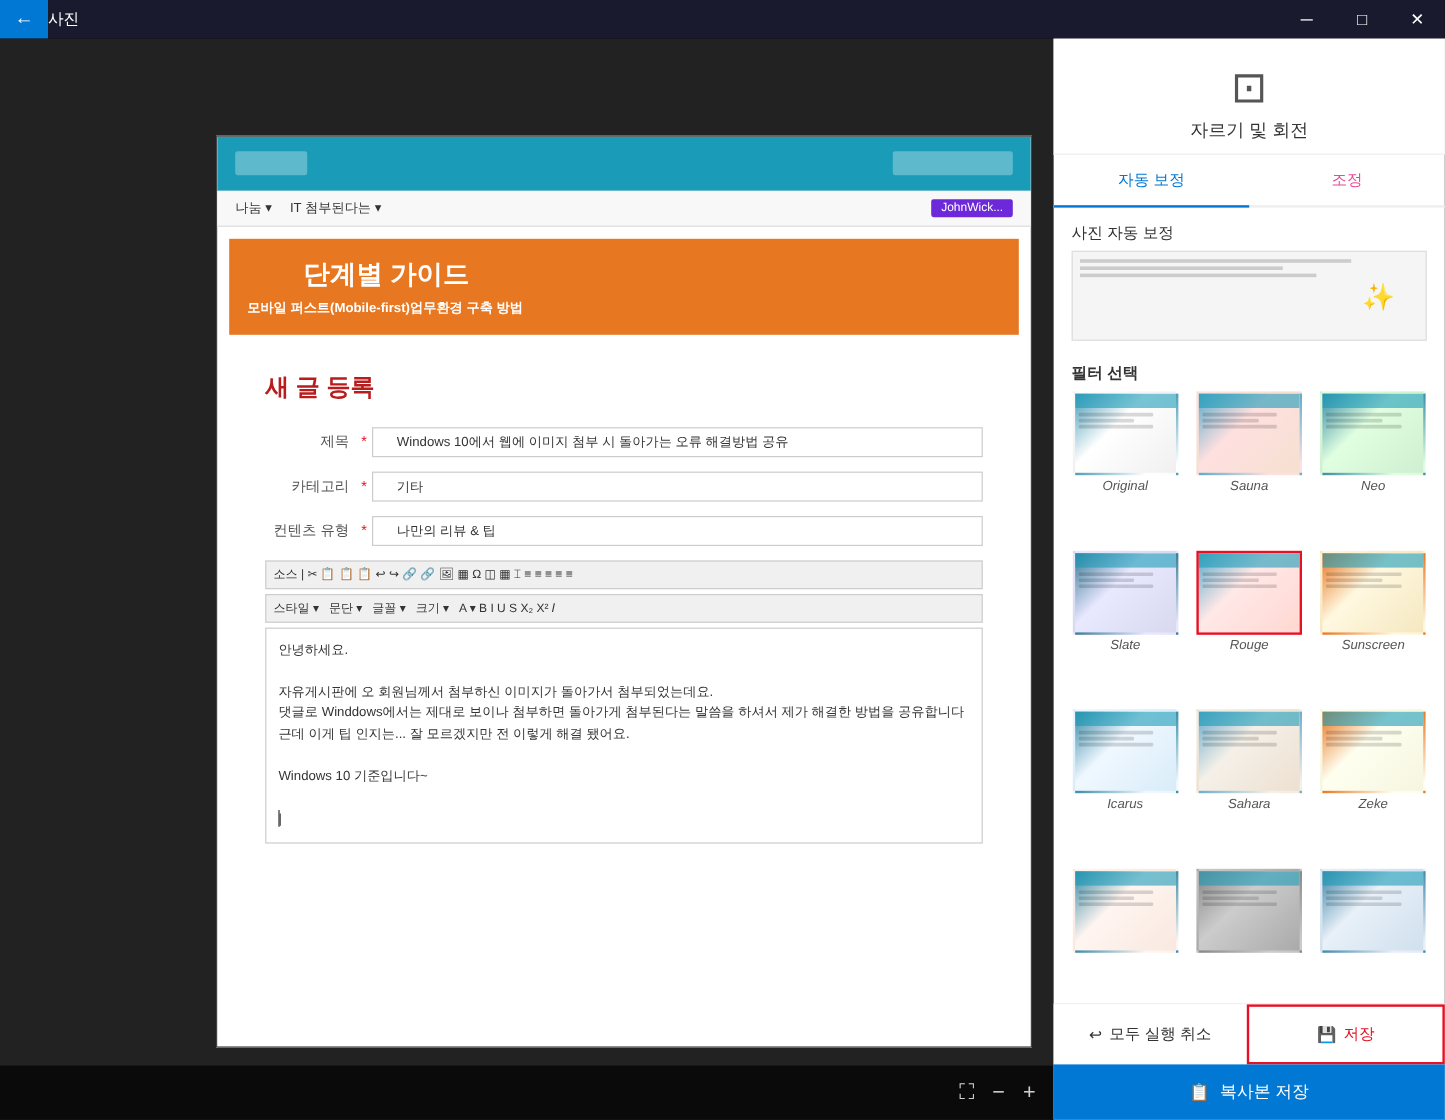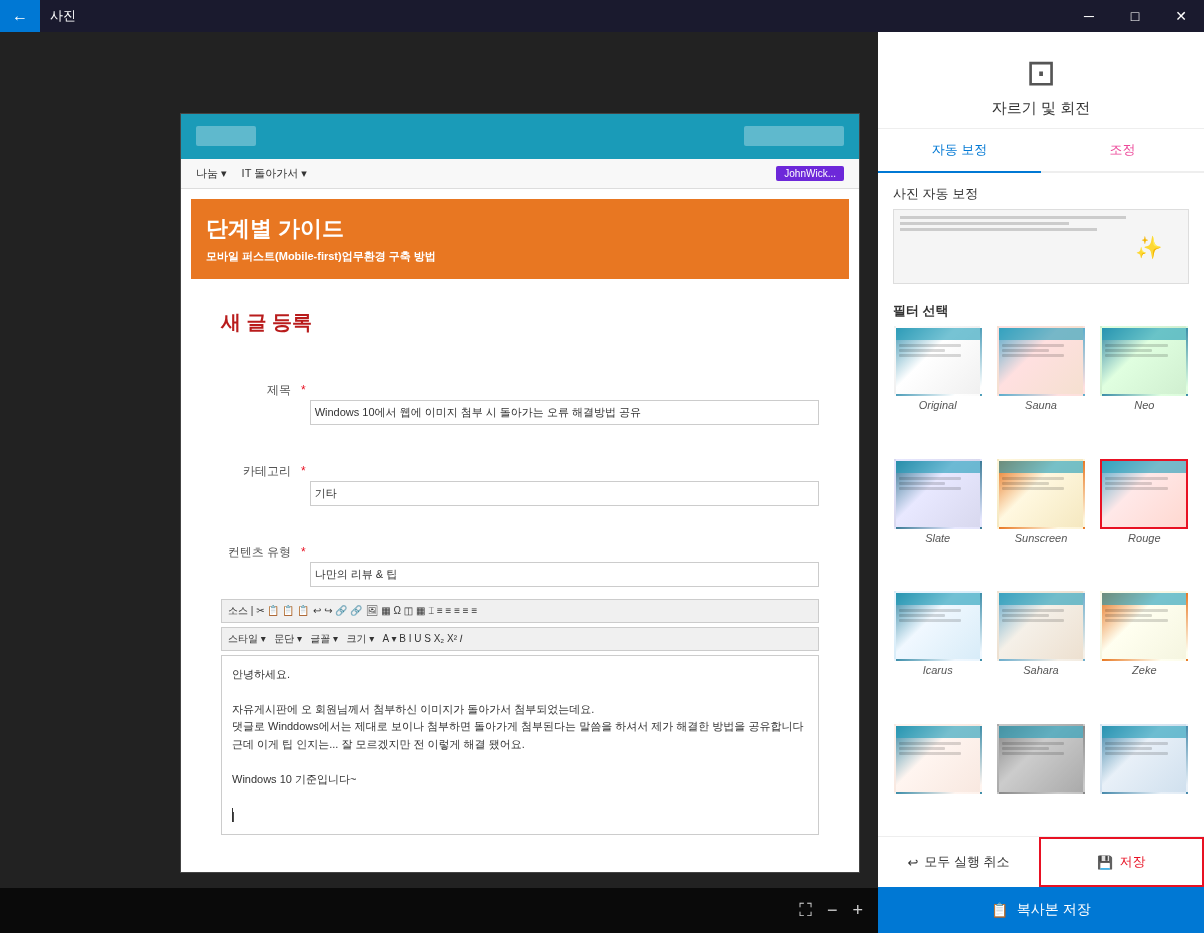--- a/index.html
+++ b/index.html
@@ -7,21 +7,21 @@
 
     
     .titlebar {
       position: absolute; top: 0; left: 0; width: 100%; height: 32px;
       background: #1a1a2e; display: flex; align-items: center; z-index: 100;
     }
     .titlebar-back {
       width: 40px; height: 32px; background: #0078d4; display: flex; align-items: center; justify-content: center; cursor: pointer;
     }
     .titlebar-title {
-      color: #fff; font-size: 13px; padding-left: 10px; flex: 1;
+      color: #fff; font-size: 13px; flex: 1;
     }
     .titlebar-controls {
       display: flex; align-items: center;
     }
     .titlebar-btn {
       width: 46px; height: 32px; display: flex; align-items: center; justify-content: center;
       color: #fff; font-size: 14px; cursor: pointer;
     }
 
     
@@ -55,21 +55,21 @@
     .webpage-banner-sub { font-size: 11px; margin-top: 5px; }
     .webpage-body { padding: 20px 40px; }
     .webpage-title-label {
       font-size: 20px; font-weight: bold; color: #b91c1c; margin-bottom: 20px;
     }
     .webpage-form-row {
       display: flex; align-items: center; margin-bottom: 12px; font-size: 12px;
     }
     .webpage-form-label { width: 80px; text-align: right; padding-right: 10px; color: #555; }
     .webpage-form-input {
-      flex: 1; border: 1px solid #ccc; padding: 4px 4px; font-size: 11px; color: #333; margin-top: 44px;
+      flex: 1; border: 1px solid #ccc; padding: 4px 20px; font-size: 11px; color: #333;
     }
     .webpage-editor-toolbar {
       background: #f0f0f0; border: 1px solid #ccc; padding: 4px 6px; margin-bottom: 4px;
       font-size: 10px; color: #333; display: flex; gap: 4px; flex-wrap: wrap;
     }
     .webpage-editor-content {
       border: 1px solid #ccc; padding: 10px; min-height: 120px; font-size: 11px; color: #333; line-height: 1.6;
     }
 
     
@@ -211,26 +211,26 @@
   <div class="photo-container">
 
     <div class="webpage-img">
       <div class="webpage-header">
         <div style="width:60px;height:20px;background:rgba(255,255,255,0.3);border-radius:2px;"></div>
         <div style="flex:1;"></div>
         <div style="width:100px;height:20px;background:rgba(255,255,255,0.3);border-radius:2px;"></div>
       </div>
       <div class="webpage-nav">
         <span>나눔 ▾</span>
-        <span>IT 돌아가서 ▾</span>
+        <span>IT 첨부된다는 ▾</span>
         <div style="flex:1;"></div>
         <div style="background:#6d28d9;color:#fff;padding:2px 8px;font-size:10px;border-radius:2px;">JohnWick...</div>
       </div>
       <div class="webpage-banner">
-        <div style="font-size:22px;font-weight:bold;">단계별 가이드</div>
+        <div style="font-size:22px;font-weight:bold;margin-left:47px;">단계별 가이드</div>
         <div class="webpage-banner-sub">모바일 퍼스트(Mobile-first)업무환경 구축 방법</div>
       </div>
       <div class="webpage-body">
         <div class="webpage-title-label">새 글 등록</div>
         <div class="webpage-form-row">
           <span class="webpage-form-label">제목</span>
           <span style="color:#e81123;margin-right:4px;">*</span>
           <div class="webpage-form-input">
             <span>Windows 10에서 웹에 이미지 첨부 시 돌아가는 오류 해결방법 공유</span>
           </div>
@@ -353,44 +353,44 @@
     <div class="ft-body">
       <div class="ft-line med"></div>
       <div class="ft-line short"></div>
       <div class="ft-line med"></div>
     </div>
   </div>
         </div>
         <div class="filter-label">Slate</div>
       </div>
       <div class="filter-item">
+        <div class="filter-thumb filter-rouge selected">
+          <div class="filter-thumb-inner">
+    <div class="ft-header" style="background:rgba(26,155,184,0.6);"></div>
+    <div class="ft-body">
+      <div class="ft-line med"></div>
+      <div class="ft-line short"></div>
+      <div class="ft-line med"></div>
+    </div>
+  </div>
+        </div>
+        <div class="filter-label">Rouge</div>
+      </div>
+      <div class="filter-item">
         <div class="filter-thumb filter-sunscreen">
           <div class="filter-thumb-inner">
     <div class="ft-header" style="background:rgba(26,155,184,0.6);"></div>
     <div class="ft-body">
       <div class="ft-line med"></div>
       <div class="ft-line short"></div>
       <div class="ft-line med"></div>
     </div>
   </div>
         </div>
         <div class="filter-label">Sunscreen</div>
-      </div>
-      <div class="filter-item">
-        <div class="filter-thumb filter-rouge selected">
-          <div class="filter-thumb-inner">
-    <div class="ft-header" style="background:rgba(26,155,184,0.6);"></div>
-    <div class="ft-body">
-      <div class="ft-line med"></div>
-      <div class="ft-line short"></div>
-      <div class="ft-line med"></div>
-    </div>
-  </div>
-        </div>
-        <div class="filter-label">Rouge</div>
       </div>
       <div class="filter-item">
         <div class="filter-thumb filter-icarus">
           <div class="filter-thumb-inner">
     <div class="ft-header" style="background:rgba(26,155,184,0.6);"></div>
     <div class="ft-body">
       <div class="ft-line med"></div>
       <div class="ft-line short"></div>
       <div class="ft-line med"></div>
     </div>

